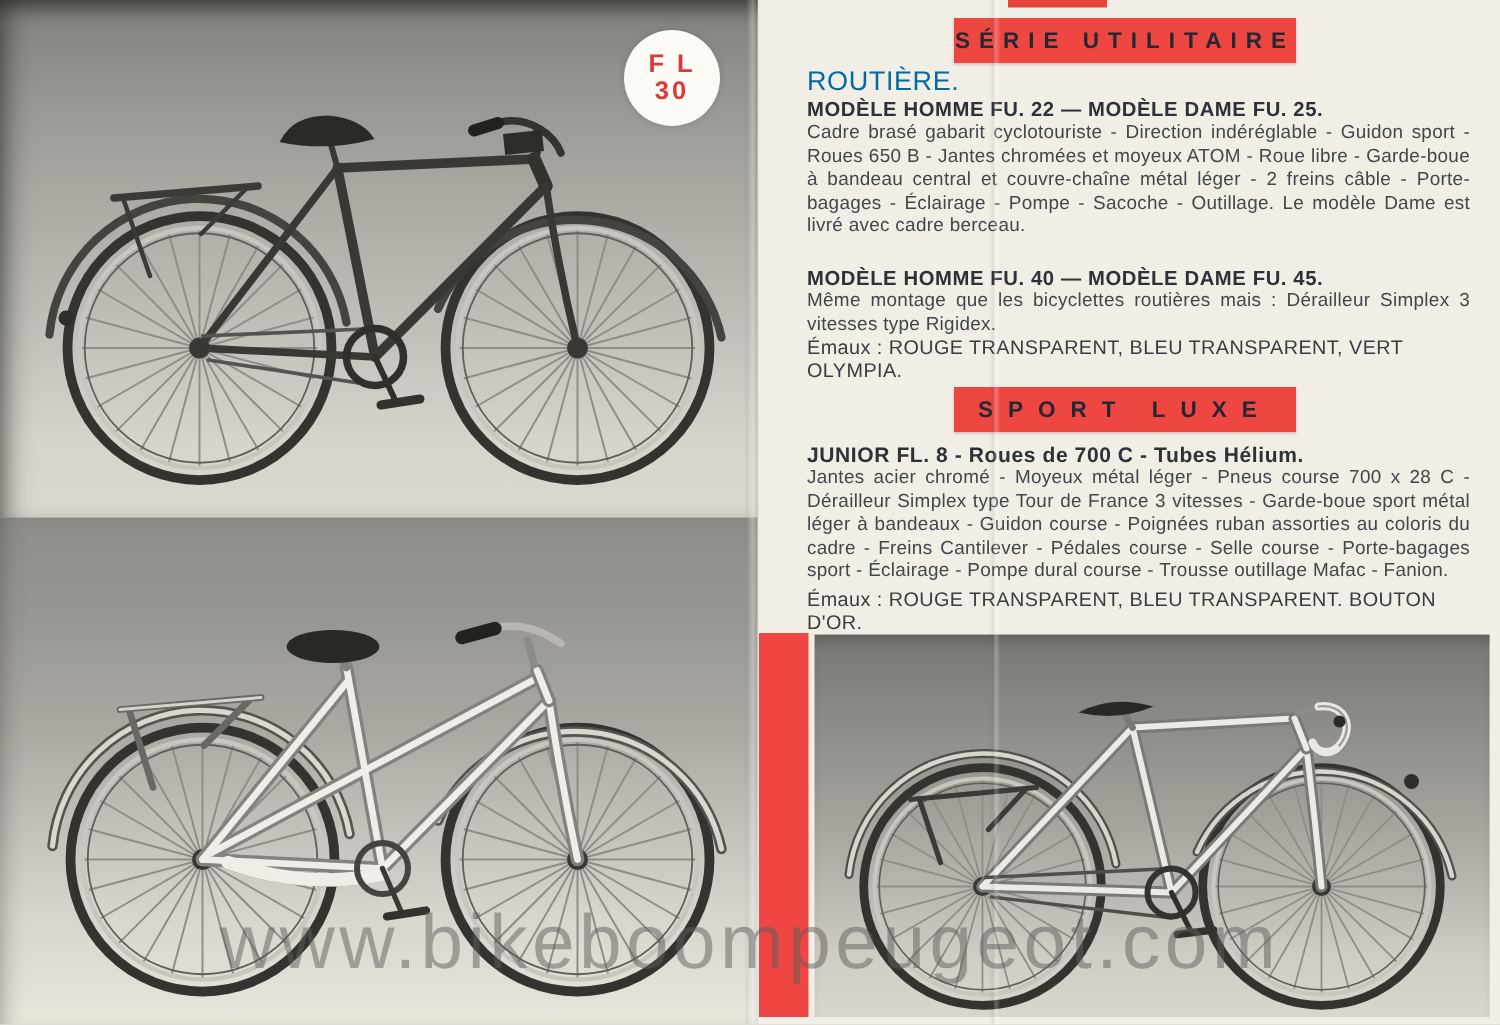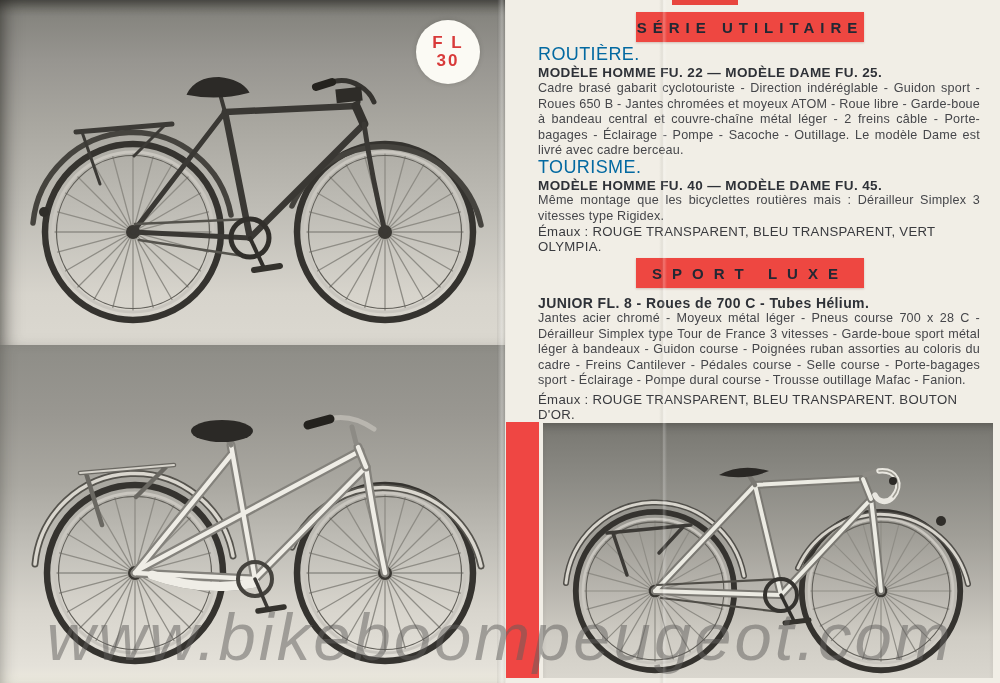--- a/index.html
+++ b/index.html
@@ -86,21 +86,21 @@
   }
   .crease-v2 {
     position: absolute; left: 497px; top: 0; width: 9px; height: 683px;
     background: linear-gradient(90deg, rgba(0,0,0,.06), rgba(255,255,255,.3) 55%, rgba(0,0,0,.04));
     pointer-events: none;
   }
 
   
   .watermark {
     position: absolute; left: 0; top: 598px; width: 1000px;
-    font-style: italic; font-size: 67px; letter-spacing: 3px;
+    font-size: 51px; letter-spacing: 3px;
     text-align: center; white-space: nowrap;
     color: rgba(95,94,92,.50);
     pointer-events: none; z-index: 50;
   }
 </style>
 </head>
 <body>
 
 <div class="page">
 
@@ -228,21 +228,20 @@
   <div class="top-red-sliver"></div>
 
   <div class="banner banner-1">
     <span>SÉRIE UTILITAIRE</span>
   </div>
 
   <div class="rtext h-section pos-routiere-h">ROUTIÈRE.</div>
   <div class="rtext h-models pos-routiere-m">MODÈLE HOMME FU. 22 — MODÈLE DAME FU. 25.</div>
   <div class="rtext body-par pos-routiere-p">Cadre brasé gabarit cyclotouriste - Direction indéréglable - Guidon sport - Roues 650 B - Jantes chromées et moyeux ATOM - Roue libre - Garde-boue à bandeau central et couvre-chaîne métal léger - 2 freins câble - Porte-bagages - Éclairage - Pompe - Sacoche - Outillage. Le modèle Dame est livré avec cadre berceau.</div>
 
-  <div class="rtext h-section pos-tourisme-h">TOURISME.</div>
   <div class="rtext h-models pos-tourisme-m">MODÈLE HOMME FU. 40 — MODÈLE DAME FU. 45.</div>
   <div class="rtext body-par pos-tourisme-p">Même montage que les bicyclettes routières mais : Dérailleur Simplex 3 vitesses type Rigidex.</div>
 
   <div class="rtext emaux pos-emaux-1">Émaux : ROUGE TRANSPARENT, BLEU TRANSPARENT, VERT OLYMPIA.</div>
 
   <div class="banner banner-2">
     <span>SPORT LUXE</span>
   </div>
 
   <div class="rtext h-models pos-junior-h">JUNIOR FL. 8 - Roues de 700 C - Tubes Hélium.</div>

